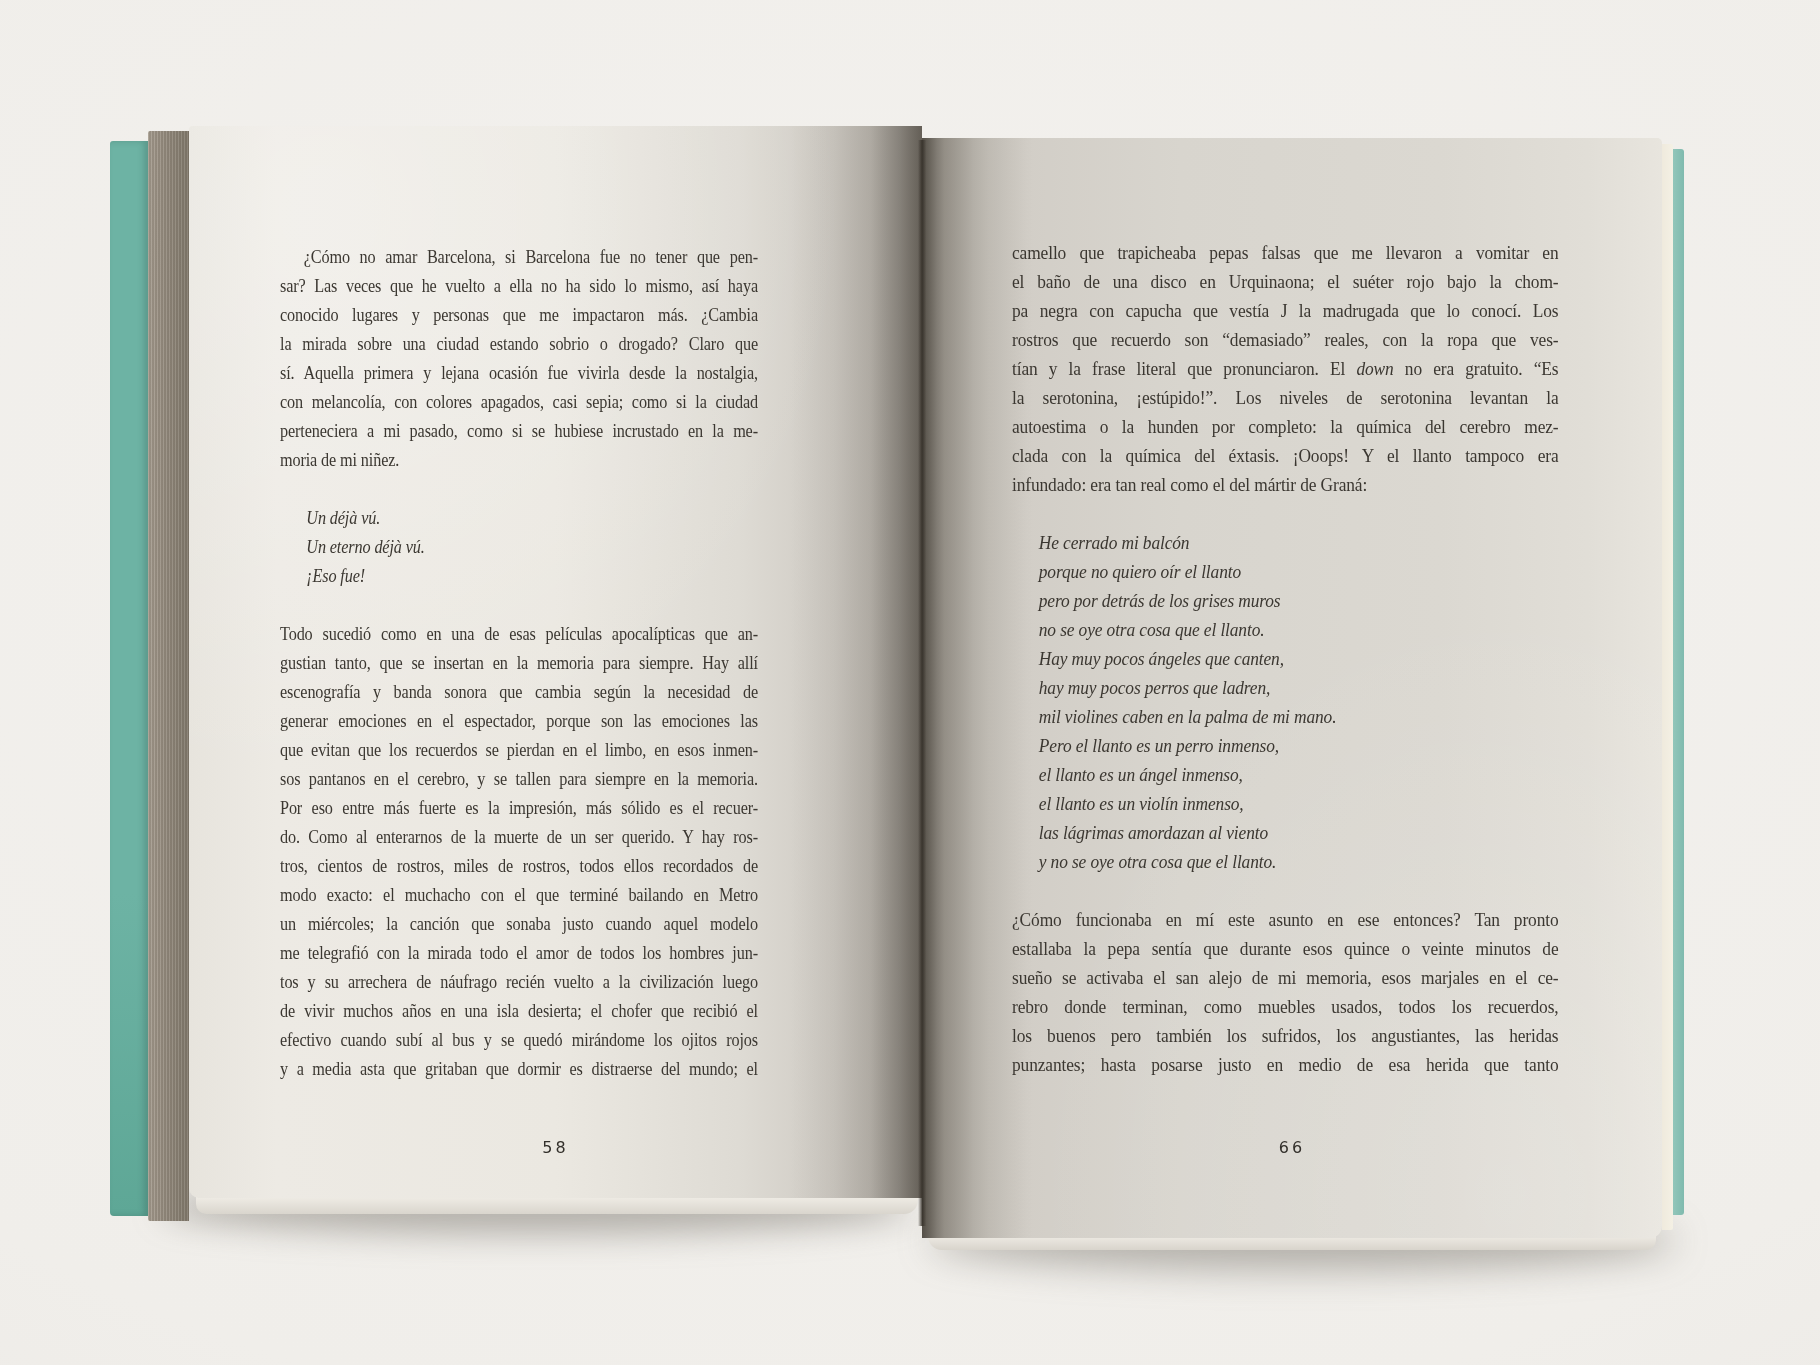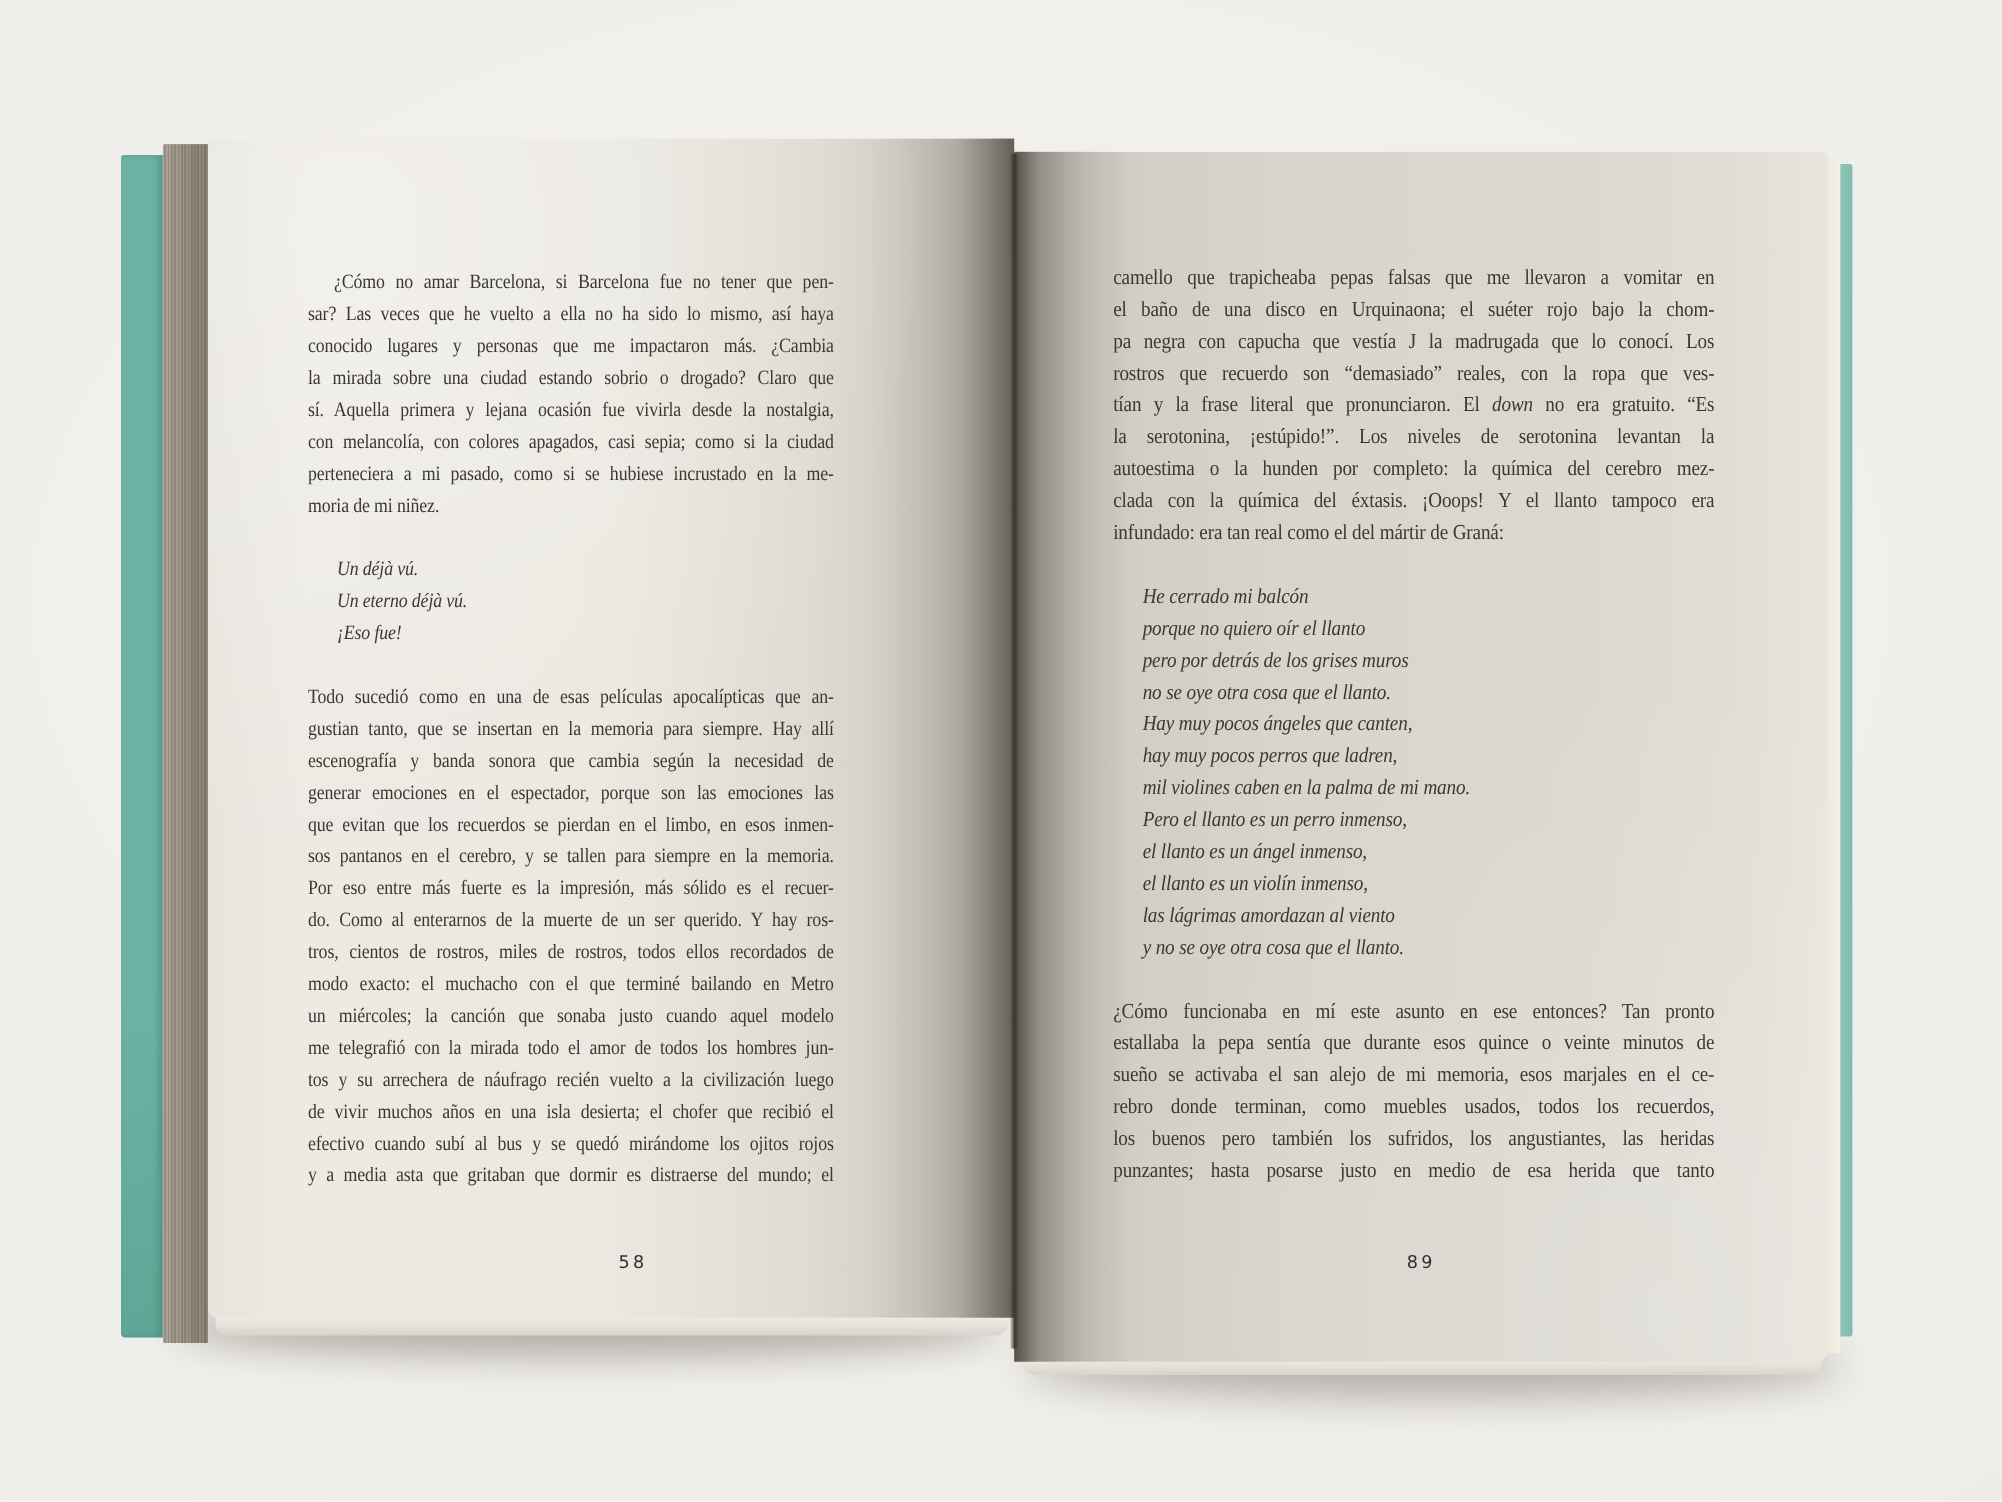--- a/index.html
+++ b/index.html
@@ -86,21 +86,21 @@
   .line{height:29px;overflow:hidden;}
   .line.justify{text-align:justify;text-align-last:justify;}
   .line.indent{text-indent:27px;}
   .verse .line{font-style:italic;padding-left:30px;}
 
   .pagenum{
     position:absolute;top:1138px;z-index:5;text-align:center;
     font-family:"DejaVu Sans","Liberation Sans",sans-serif;
     font-size:16px;letter-spacing:3px;color:#33302b;
   }
-  .pagenum.pn-left{left:189px;width:733px;padding-left:20px;}
+  .pagenum.pn-left{left:189px;width:733px;}
   .pagenum.pn-right{left:922px;width:740px;}
 </style>
 </head>
 <body style="--cover-teal: #6db3a4; --cover-teal-light: #92c6ba; --page-cream: #ebe8e1; --page-gray: #d6d3cc; --text: #3b3731; --background: #f0eeea;">
 
 <div class="shadow left-pg"></div>
 <div class="shadow right-pg"></div>
 
 <div class="stack-left"></div>
 <div class="stack-right"></div>
@@ -182,13 +182,13 @@
       <div class="line justify">¿Cómo funcionaba en mí este asunto en ese entonces? Tan pronto</div>
       <div class="line justify">estallaba la pepa sentía que durante esos quince o veinte minutos de</div>
       <div class="line justify">sueño se activaba el san alejo de mi memoria, esos marjales en el ce-</div>
       <div class="line justify">rebro donde terminan, como muebles usados, todos los recuerdos,</div>
       <div class="line justify">los buenos pero también los sufridos, los angustiantes, las heridas</div>
       <div class="line justify">punzantes; hasta posarse justo en medio de esa herida que tanto</div>
     </div>
 </div>
 
 <div class="pagenum pn-left">58</div>
-<div class="pagenum pn-right">89</div>
+<div class="pagenum pn-right">66</div>
 
 </body></html>

